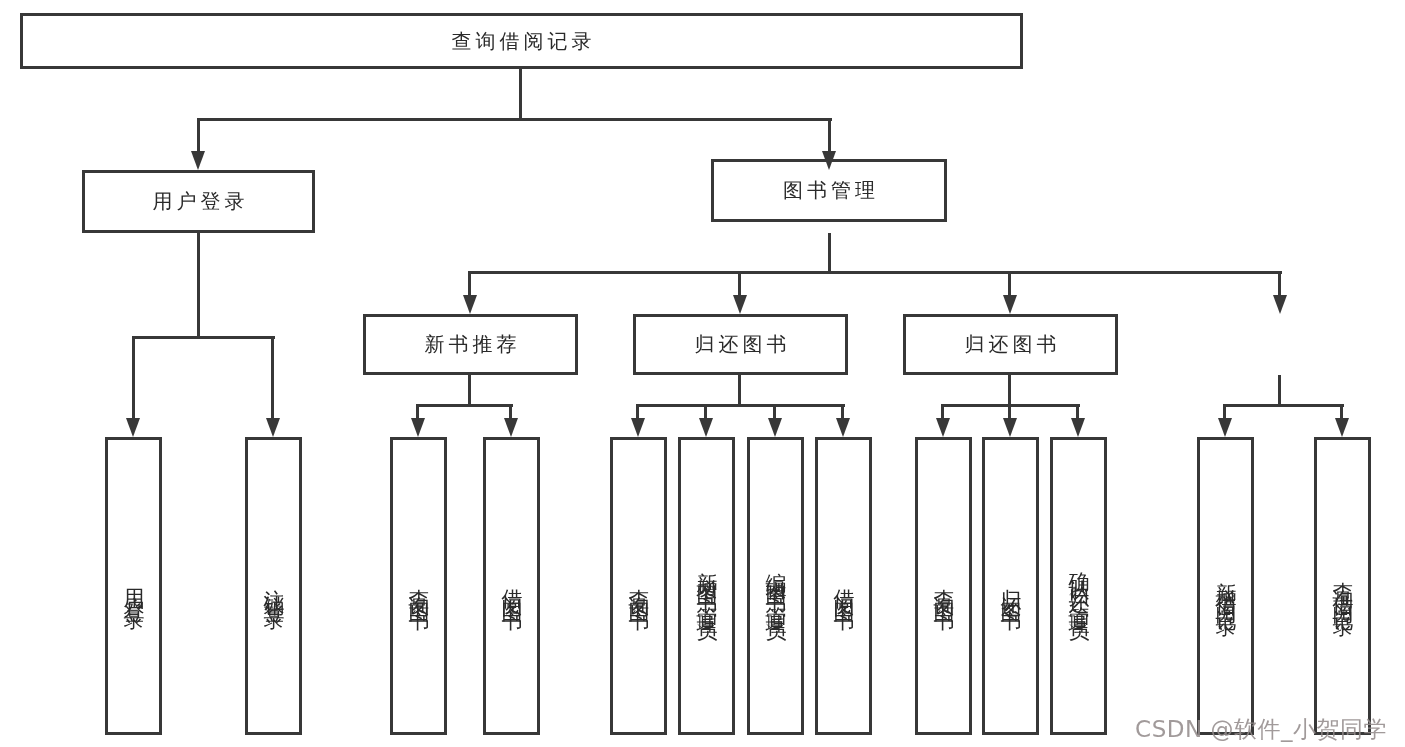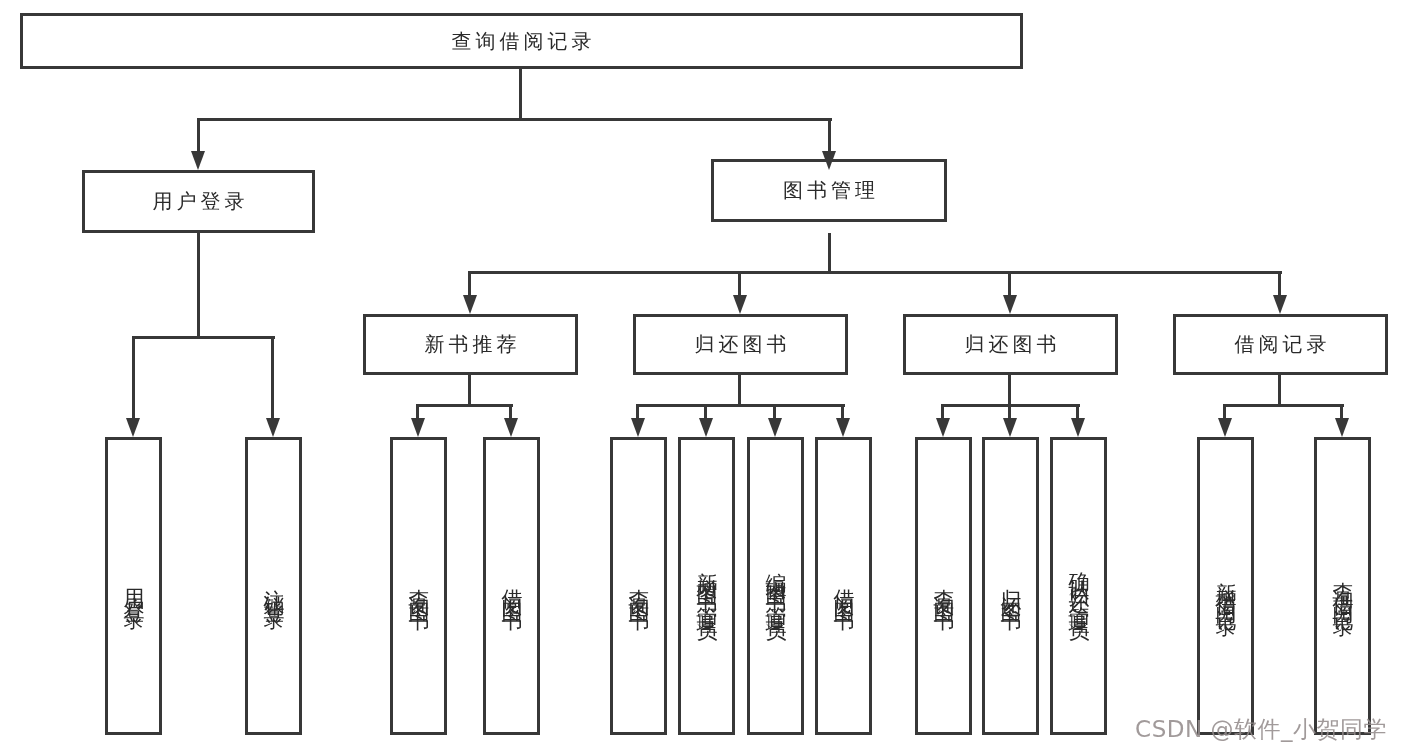--- a/index.html
+++ b/index.html
@@ -73,23 +73,20 @@
   </div>
 
   <div class="box" style="left:363px; top:314px; width:215px; height:61px;">
     <span class="hlabel">新书推荐</span>
   </div>
   <div class="box" style="left:633px; top:314px; width:215px; height:61px;">
     <span class="hlabel">归还图书</span>
   </div>
   <div class="box" style="left:903px; top:314px; width:215px; height:61px;">
     <span class="hlabel">归还图书</span>
-  </div>
-  <div class="box" style="left:1173px; top:314px; width:215px; height:61px;">
-    <span class="hlabel">借阅记录</span>
   </div>
 
   <div class="box" style="left:105px; top:437px; width:57px; height:298px;">
     <span class="vtext">用户登录</span>
   </div>
   <div class="box" style="left:245px; top:437px; width:57px; height:298px;">
     <span class="vtext">注销登录</span>
   </div>
 
   <div class="box" style="left:390px; top:437px; width:57px; height:298px;">

